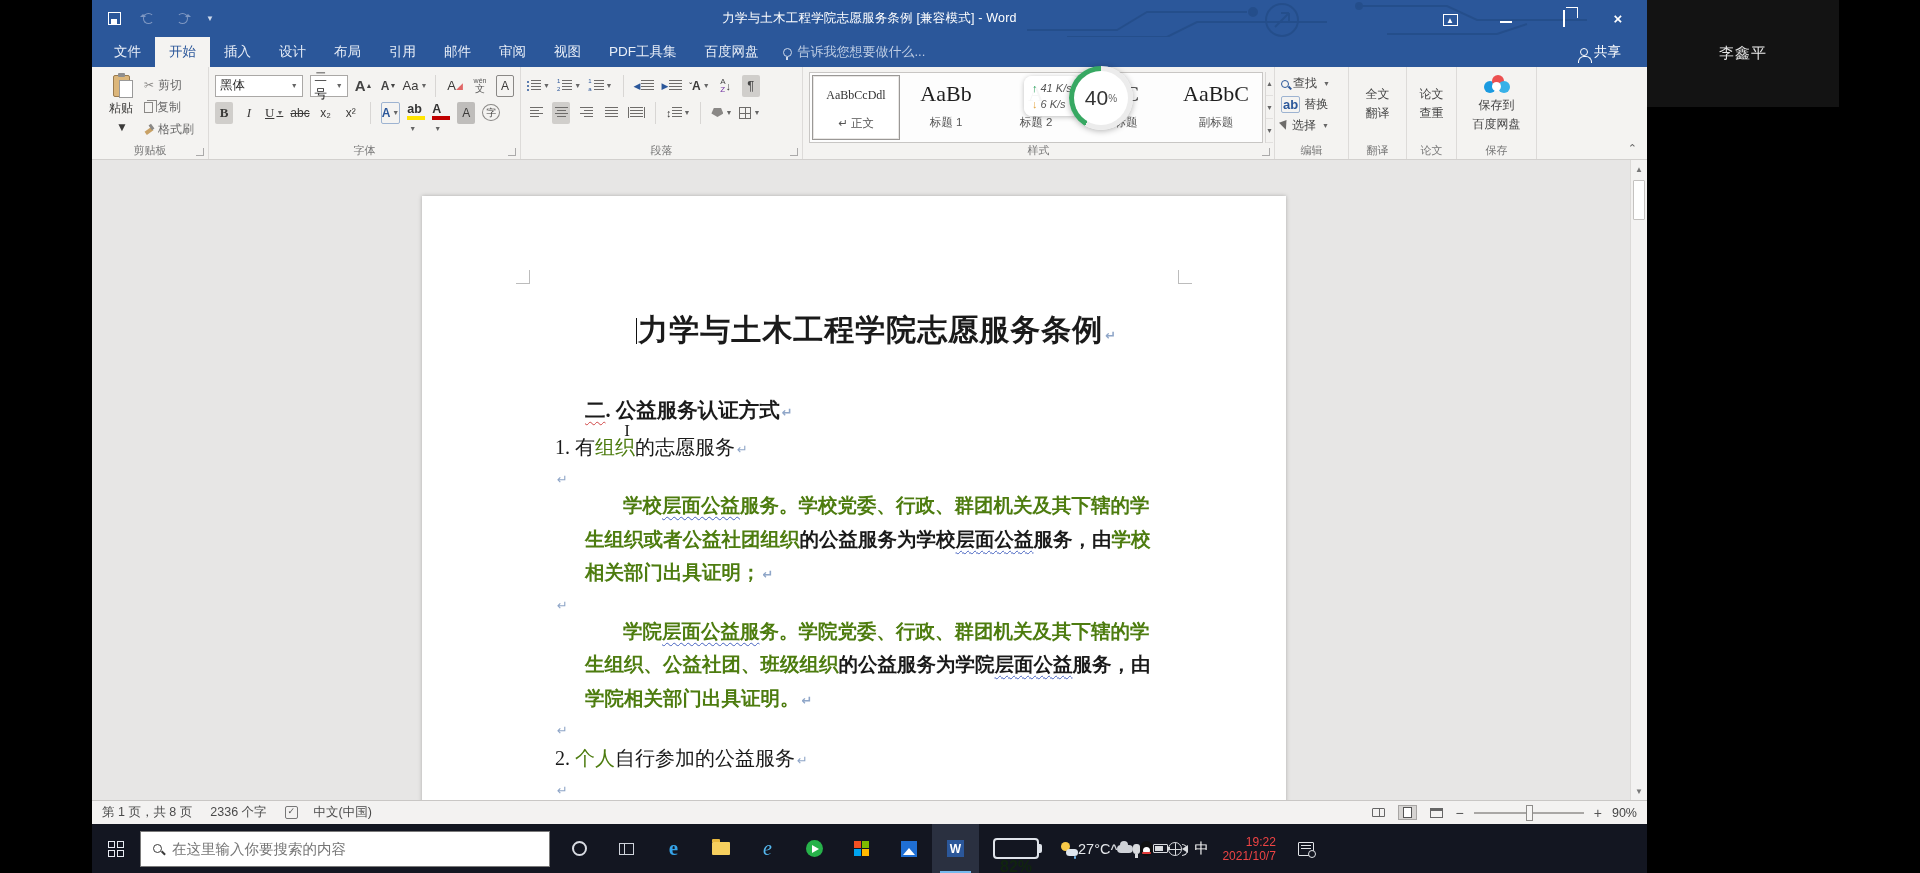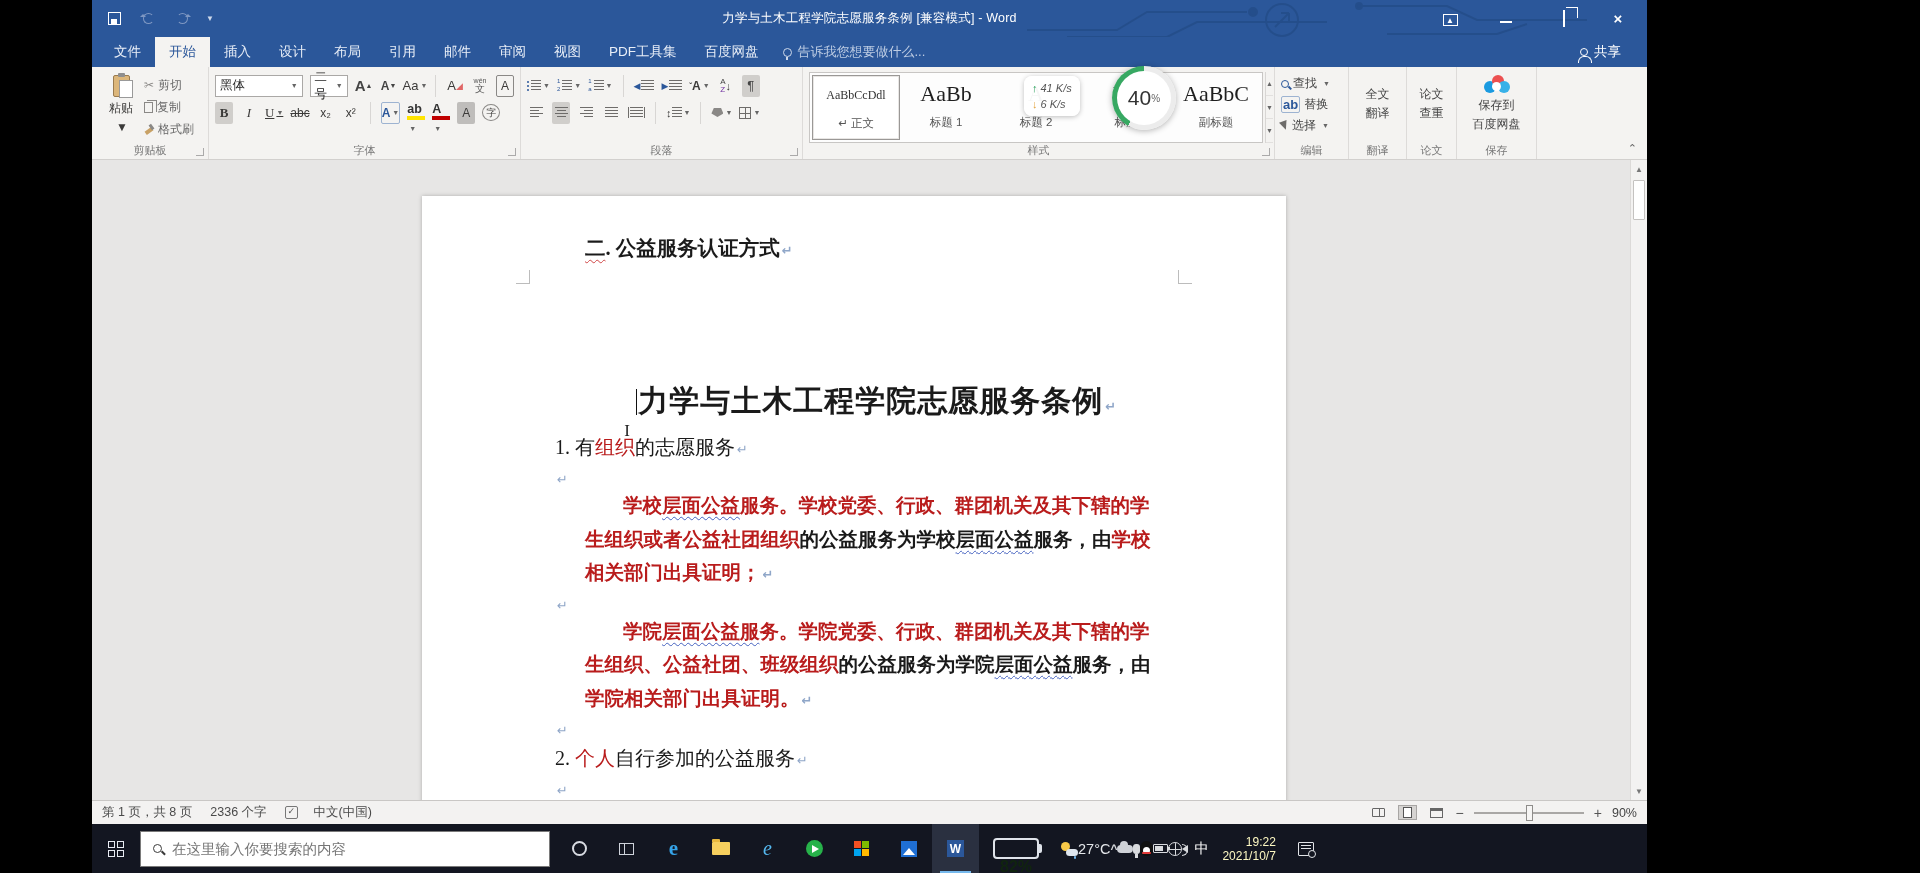--- a/index.html
+++ b/index.html
@@ -133,21 +133,21 @@
 
   
   #docarea { position:relative; height:640px; background:#e7e6e5; overflow:hidden; }
   #page { position:absolute; left:330px; top:36px; width:864px; height:640px; background:#fff; box-shadow:0 0 4px rgba(0,0,0,.25); }
   .cmark { position:absolute; width:14px; height:14px; }
   .cmark.l { left:94px; top:74px; border-right:1px solid #bcbcbc; border-bottom:1px solid #bcbcbc; }
   .cmark.r { right:94px; top:74px; border-left:1px solid #bcbcbc; border-bottom:1px solid #bcbcbc; }
   #doc-content { position:absolute; left:0; top:0; right:0; padding:0 118px 0 163px;
      font-family:"Liberation Serif","DejaVu Serif",serif; color:#1a1a1a; }
   .line { font-size:19.5px; line-height:33.5px; }
-  .line .red { color:#b91c1c;margin-top:40px; }
+  .line .red { color:#4d7c0f;margin-top:40px; }
   .wavy { text-decoration:underline; text-decoration-style:wavy; text-decoration-color:#4562c0; text-decoration-thickness:1px; text-underline-offset:4px; }
   .wavy-red { text-decoration:underline; text-decoration-style:wavy; text-decoration-color:#d04545; text-decoration-thickness:1px; text-underline-offset:4px; }
   .line.title { margin-top:112px; font-size:30px; line-height:44px; font-weight:bold; text-align:center; font-family:"Liberation Sans","DejaVu Sans",sans-serif; letter-spacing:1px; }
   .line.heading { margin-top:36px; font-size:20.5px; line-height:32px; font-weight:bold; }
   .line.item { margin-top:2px; font-size:20px; line-height:32px; margin-left:-30px; }
   .line.para { text-indent:38px;font-weight:bold; }
   .line.empty { height:23px; line-height:23px; margin-left:-30px; }
   .pilcrow { color:#8fa6c8; font-size:13px; margin-left:2px; font-family:"Liberation Sans","DejaVu Sans",sans-serif; }
   .caret-bar { display:inline-block; width:1.5px; height:26px; background:#111; vertical-align:-4px; margin-right:1px; }
   #ibeam { position:absolute; left:530px; top:262px; width:10px; height:17px; color:#222;
@@ -223,30 +223,30 @@
   .ic-qq:after { content:""; position:absolute; left:2px; top:11px; width:9px; height:2px; background:#e23b3b; border-radius:1px; }
   .ic-batt { width:15px; height:9px; border:1.3px solid #d8dade; border-radius:1px; position:relative; }
   .ic-batt:before { content:""; position:absolute; left:1px; top:1px; bottom:1px; width:8px; background:#d8dade; }
   .ic-batt:after { content:""; position:absolute; right:-3px; top:2px; width:2px; height:3px; background:#d8dade; }
   .ic-globe { width:14px; height:14px; border:1.3px solid #d8dade; border-radius:50%; position:relative; overflow:hidden; }
   .ic-globe:before { content:""; position:absolute; left:50%; top:0; bottom:0; width:1px; background:#d8dade; }
   .ic-globe:after { content:""; position:absolute; top:50%; left:0; right:0; height:1px; background:#d8dade; }
   .ic-spk { width:0; height:0; border-top:4px solid transparent; border-bottom:4px solid transparent; border-right:6px solid #d8dade; position:relative; margin-right:6px; }
   .ic-spk:before { content:""; position:absolute; left:0; top:-5px; width:5px; height:10px; border:1.5px solid #d8dade; border-left:none; border-radius:0 6px 6px 0; }
   #tray .ime { font-size:14px; color:#fff; }
-  #clock { margin-left:14px; text-align:right; color:#fef9c3; font-size:12px; line-height:14px; }
+  #clock { margin-left:14px; text-align:right; color:#ef4444; font-size:12px; line-height:14px; }
   .ic-action { margin-left:22px; width:16px; height:14px; border:1.4px solid #e2e4e8; border-radius:1px; position:relative; }
   .ic-action:before { content:""; position:absolute; left:2px; top:2px; right:2px; height:1.4px; background:#e2e4e8; box-shadow:0 3px 0 #e2e4e8; }
   .ic-action:after { content:""; position:absolute; right:-3px; bottom:-3px; width:6px; height:6px; background:#131621; border:1.2px solid #e2e4e8; border-radius:50%; }
 
   
   #speed-bubble { position:absolute; left:1024px; top:76px; background:rgba(255,255,255,.96); border-radius:8px; box-shadow:0 1px 5px rgba(0,0,0,.25); padding:4px 8px; font-size:11px; color:#555; line-height:16px; z-index:50;font-style:italic; }
   #speed-bubble .up { color:#27a05a; margin-right:3px; }
   #speed-bubble .dn { color:#e3a23c; margin-right:3px; }
-  #ring { position:absolute; left:1112px; top:66px; width:64px; height:64px; border-radius:50%;
+  #ring { position:absolute; left:1069px; top:66px; width:64px; height:64px; border-radius:50%;
      background:conic-gradient(from 210deg, #37a862 0deg 150deg, #ececec 150deg 360deg); box-shadow:0 1px 6px rgba(0,0,0,.3); z-index:51; display:flex; align-items:center; justify-content:center; }
   #ring .inner { width:54px; height:54px; border-radius:50%; background:#fff; display:flex; align-items:center; justify-content:center; }
   #ring .num { font-size:21px; color:#333; font-weight:500; }
   #ring .pct { font-size:10px; color:#666; }
   
   #participant { position:absolute; left:1647px; top:0; width:192px; height:107px; background:#131313; display:flex; align-items:center; justify-content:center; }
   #participant span { color:#e6e6e6; font-size:15px; letter-spacing:1px; }
 </style>
 </head>
 <body>
@@ -602,22 +602,22 @@
       <div style="flex:1; position:relative; border-right:none" class="rgroup">
         <div id="ribbon-collapse">⌃</div>
       </div>
     </div>
 
     <div id="docarea">
       <div id="page">
         <div class="cmark l"></div>
         <div class="cmark r"></div>
         <div id="doc-content">
+            <div class="line title"><span class="caret-bar"></span><span>力学与土木工程学院志愿服务条例</span><span class="pilcrow">↵</span></div>
             <div class="line heading"><span class="wavy-red">二</span><span>. 公益服务认证方式</span><span class="pilcrow">↵</span></div>
-            <div class="line title"><span class="caret-bar"></span><span>力学与土木工程学院志愿服务条例</span><span class="pilcrow">↵</span></div>
             <div class="line item"><span>1. 有</span><span class="red">组织</span><span>的志愿服务</span><span class="pilcrow">↵</span></div>
             <div class="line empty"><span class="pilcrow">↵</span></div>
             <div class="line para"><span class="red">学校</span><span class="red wavy">层面公益</span><span class="red">服务。学校党委、行政、群团机关及其下辖的学生组织或者公益社团组织</span><span>的公益服务为学校</span><span class="wavy">层面公益</span><span>服务，由</span><span class="red">学校相关部门出具证明；</span><span class="pilcrow">↵</span></div>
             <div class="line empty"><span class="pilcrow">↵</span></div>
             <div class="line para"><span class="red">学院</span><span class="red wavy">层面公益服</span><span class="red">务。学院党委、行政、群团机关及其下辖的学生组织、公益社团、班级组织</span><span>的公益服务为学院</span><span class="wavy">层面公益</span><span>服务，由</span><span class="red">学院相关部门出具证明。</span><span class="pilcrow">↵</span></div>
             <div class="line empty"><span class="pilcrow">↵</span></div>
             <div class="line item"><span>2. </span><span class="red">个人</span><span>自行参加的公益服务</span><span class="pilcrow">↵</span></div>
             <div class="line empty"><span class="pilcrow">↵</span></div>
           </div>
       </div>
@@ -734,13 +734,16 @@
     <div><span class="up">↑</span><span>41 K/s</span></div>
     <div><span class="dn">↓</span><span>6 K/s</span></div>
   </div>
   <div id="ring">
     <div class="inner">
       <span class="num">40</span>
       <span class="pct">%</span>
     </div>
   </div>
 
+  <div id="participant">
+    <span>李鑫平</span>
+  </div>
 </div>
 
 </body></html>

